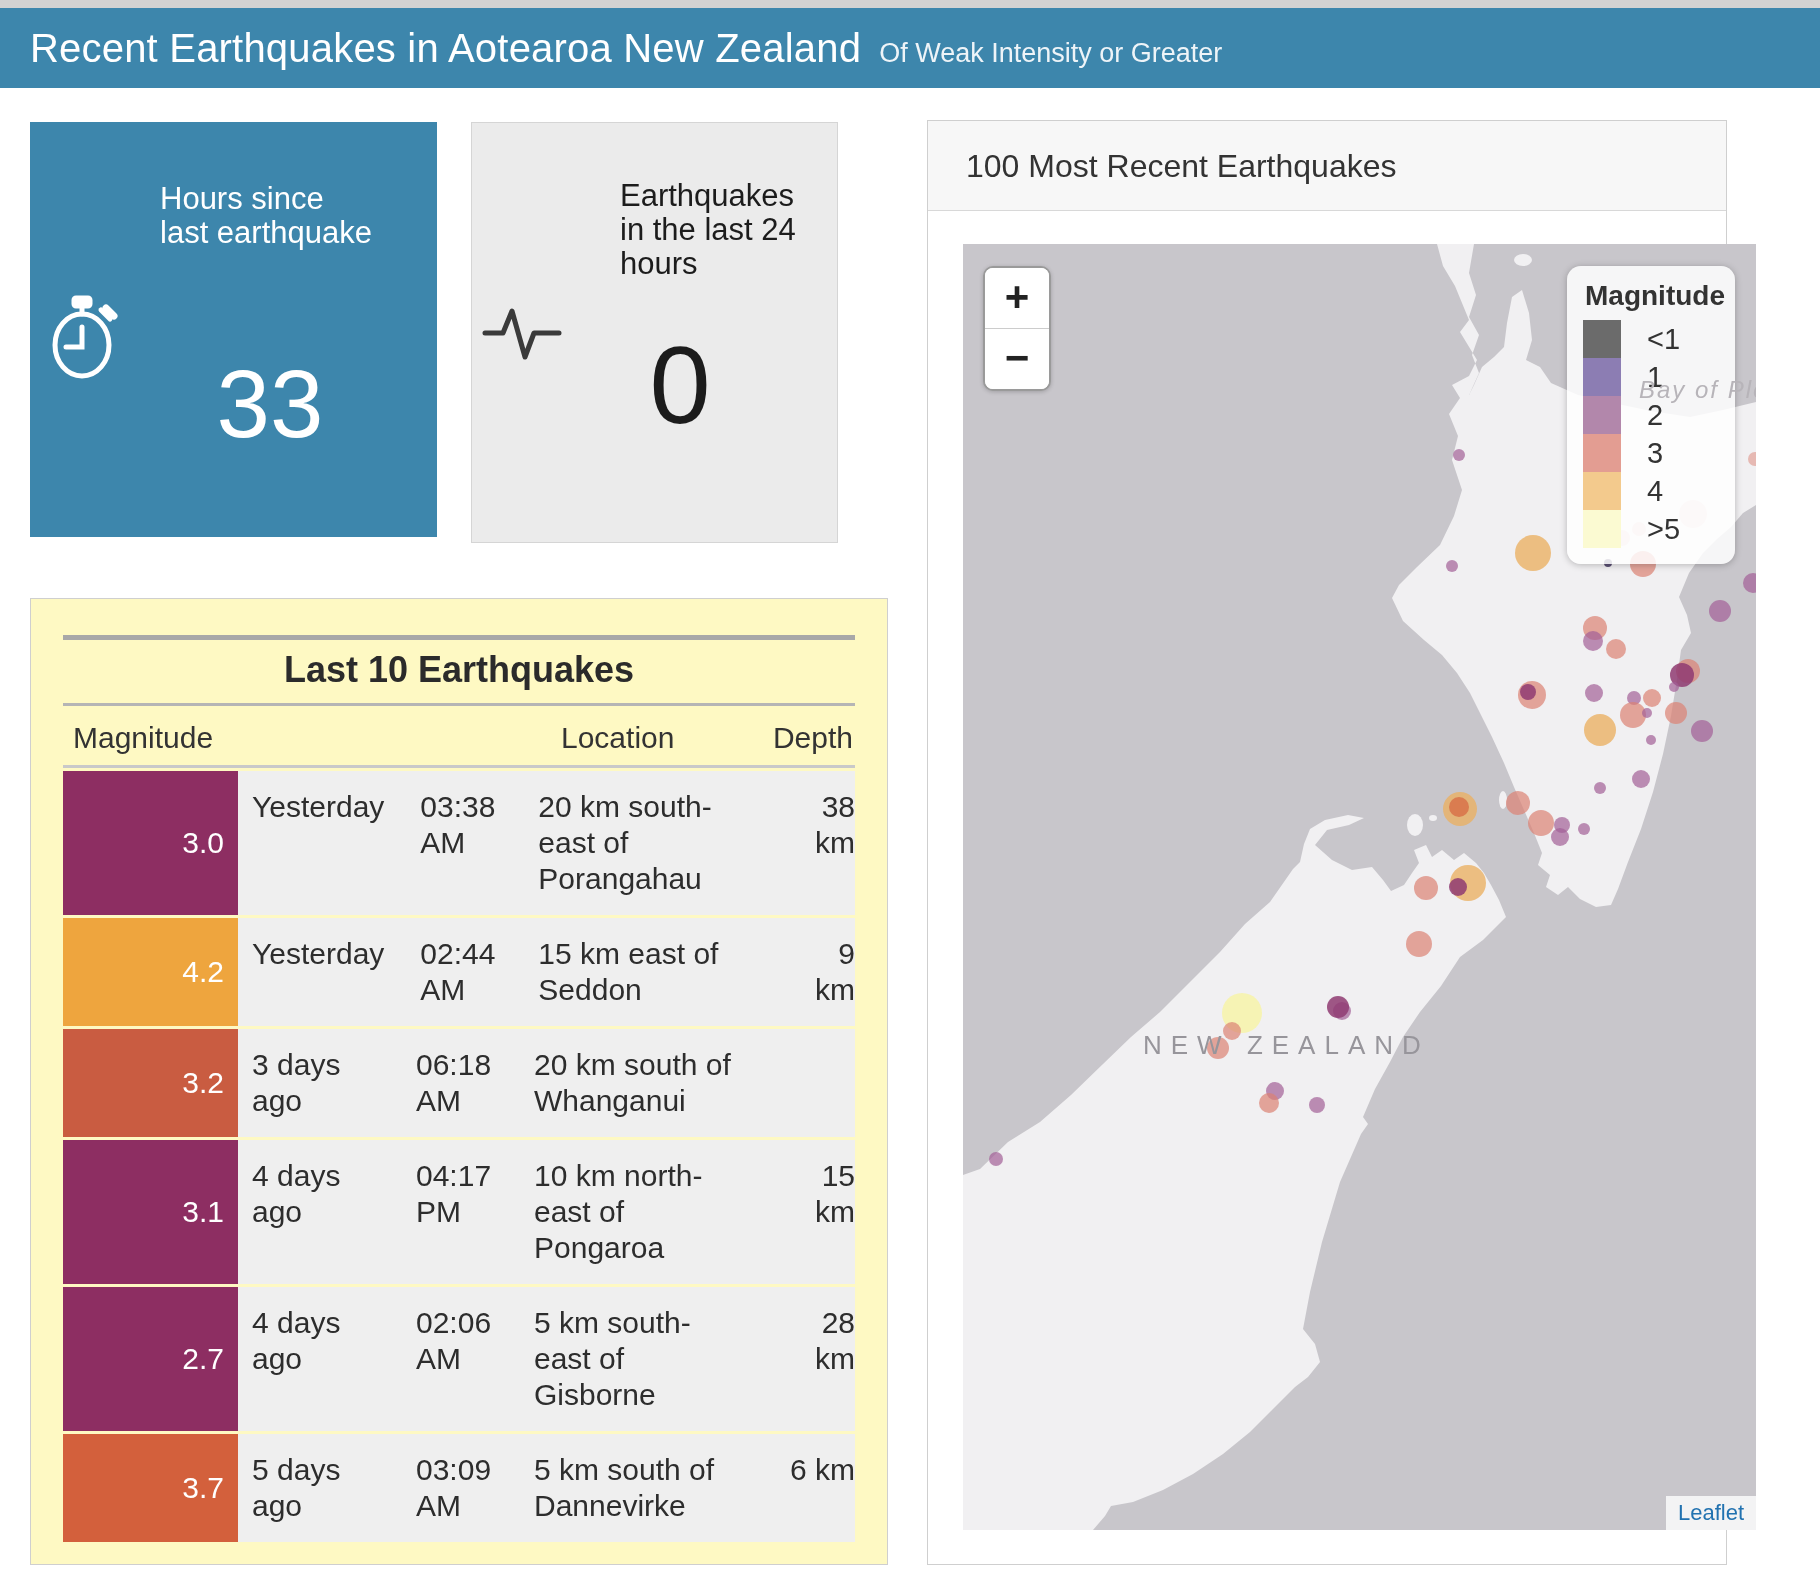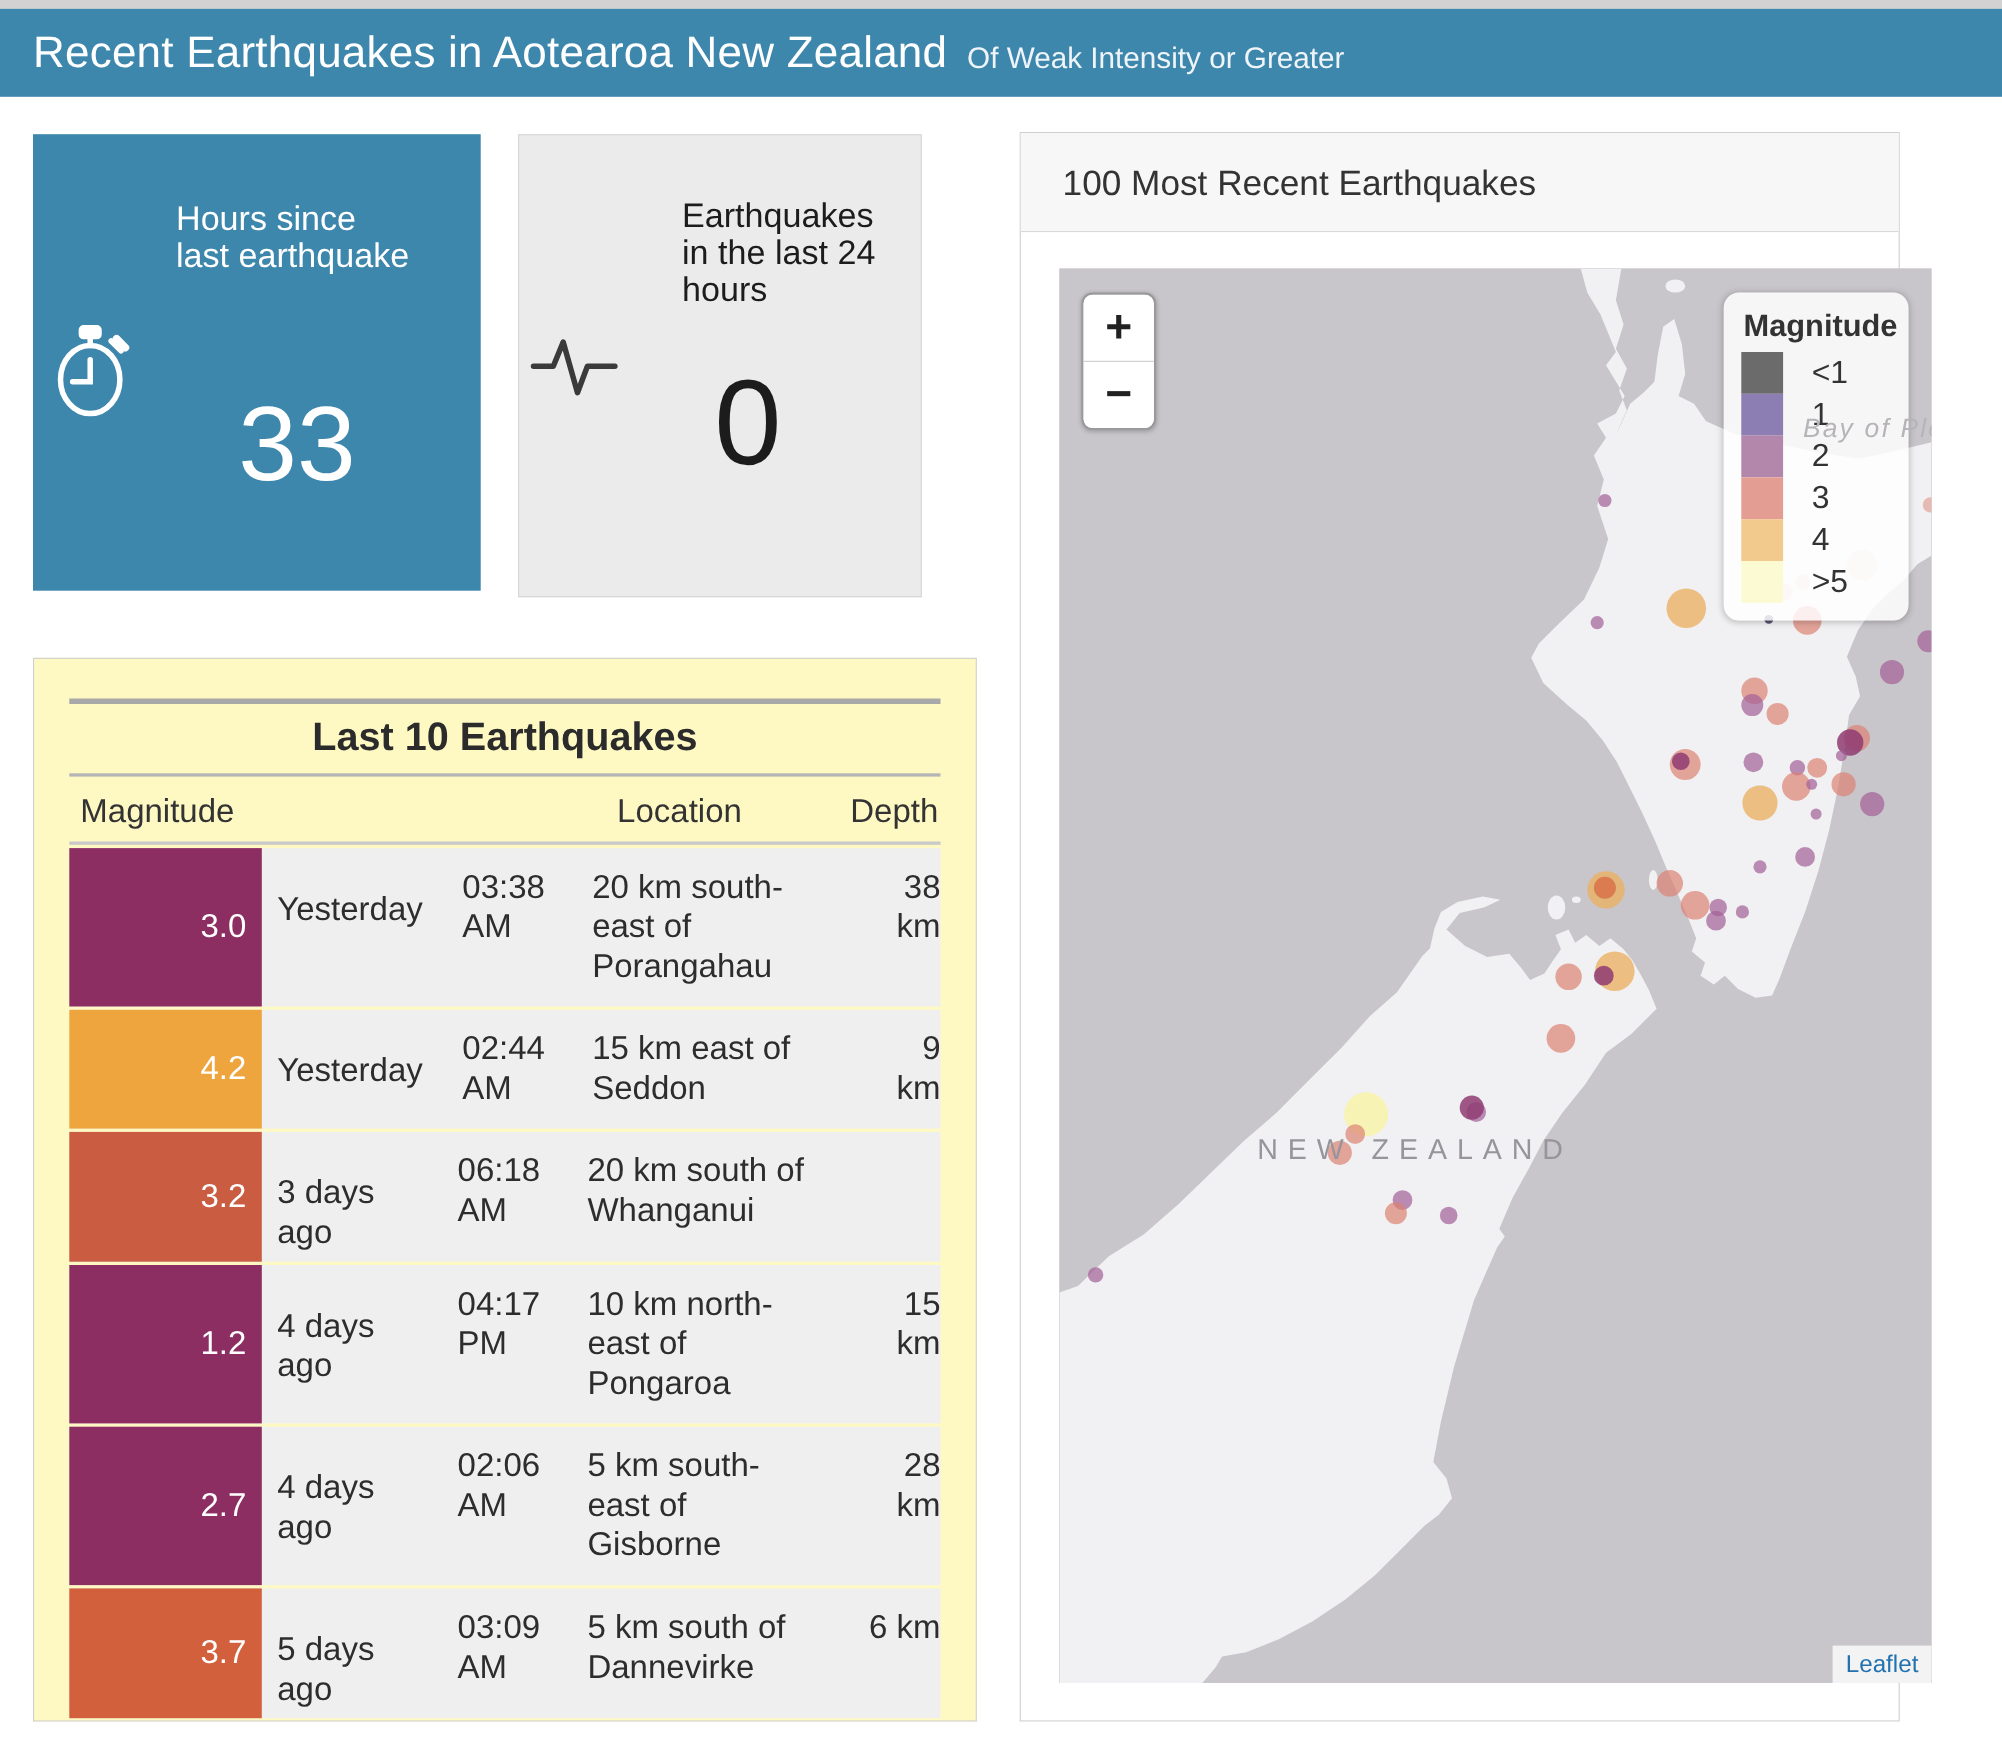--- a/index.html
+++ b/index.html
@@ -37,21 +37,21 @@
   .rule2{position:absolute;left:32px;top:104px;width:792px;height:3px;background:#b5b5b5;}
   .thead{position:absolute;left:32px;top:116px;width:792px;height:48px;font-size:30px;color:#333;}
   .th-mag{position:absolute;left:10px;top:6px;}
   .th-loc{position:absolute;left:498px;top:6px;}
   .th-depth{position:absolute;right:2px;top:6px;}
   .rule3{position:absolute;left:32px;top:166px;width:792px;height:3px;background:#c9c9c9;}
   .rows{position:absolute;left:32px;top:172px;width:792px;}
   .erow{display:flex;background:#efefef;margin-bottom:3px;font-size:30px;line-height:36px;color:#2d2d2d;}
   .c-mag{flex:0 0 175px;display:flex;align-items:center;justify-content:flex-end;
     color:#fff;padding-right:14px;box-sizing:border-box;}
-  .c-when{flex:0 0 170px;padding:18px 28px 8px 14px;box-sizing:border-box;margin-top:20px;}
+  .c-when{flex:0 0 170px;padding:18px 28px 8px 14px;box-sizing:border-box;}
   .c-time{flex:0 0 114px;padding:18px 8px 18px 8px;box-sizing:border-box;}
   .c-loc{flex:0 0 225px;padding:18px 10px 18px 12px;box-sizing:border-box;}
   .c-depth{flex:1 1 auto;padding:18px 0 18px 40px;text-align:right;box-sizing:border-box;}
 
   
   .map-panel{position:absolute;left:927px;top:120px;width:800px;height:1445px;background:#fff;
     border:1px solid #cfcfcf;box-sizing:border-box;}
   .map-header{position:absolute;left:0;top:0;width:100%;height:90px;background:#f7f7f7;
     border-bottom:1px solid #d8d8d8;box-sizing:border-box;}
   .map-title{position:absolute;left:38px;top:0;line-height:90px;font-size:32px;color:#333;}
@@ -141,21 +141,21 @@
           <div class="c-loc">15 km east of Seddon</div>
           <div class="c-depth">9 km</div>
         </div>
         <div class="erow">
           <div class="c-mag" style="background: rgb(201, 92, 65);">3.2</div>
           <div class="c-when">3 days ago</div>
           <div class="c-time">06:18 AM</div>
           <div class="c-loc">20 km south of Whanganui</div>
         </div>
         <div class="erow">
-          <div class="c-mag" style="background: rgb(141, 46, 98);">1.2</div>
+          <div class="c-mag" style="background: rgb(141, 46, 98);">3.1</div>
           <div class="c-when">4 days ago</div>
           <div class="c-time">04:17 PM</div>
           <div class="c-loc">10 km north-east of Pongaroa</div>
           <div class="c-depth">15 km</div>
         </div>
         <div class="erow">
           <div class="c-mag" style="background: rgb(141, 46, 98);">2.7</div>
           <div class="c-when">4 days ago</div>
           <div class="c-time">02:06 AM</div>
           <div class="c-loc">5 km south-east of Gisborne</div>

